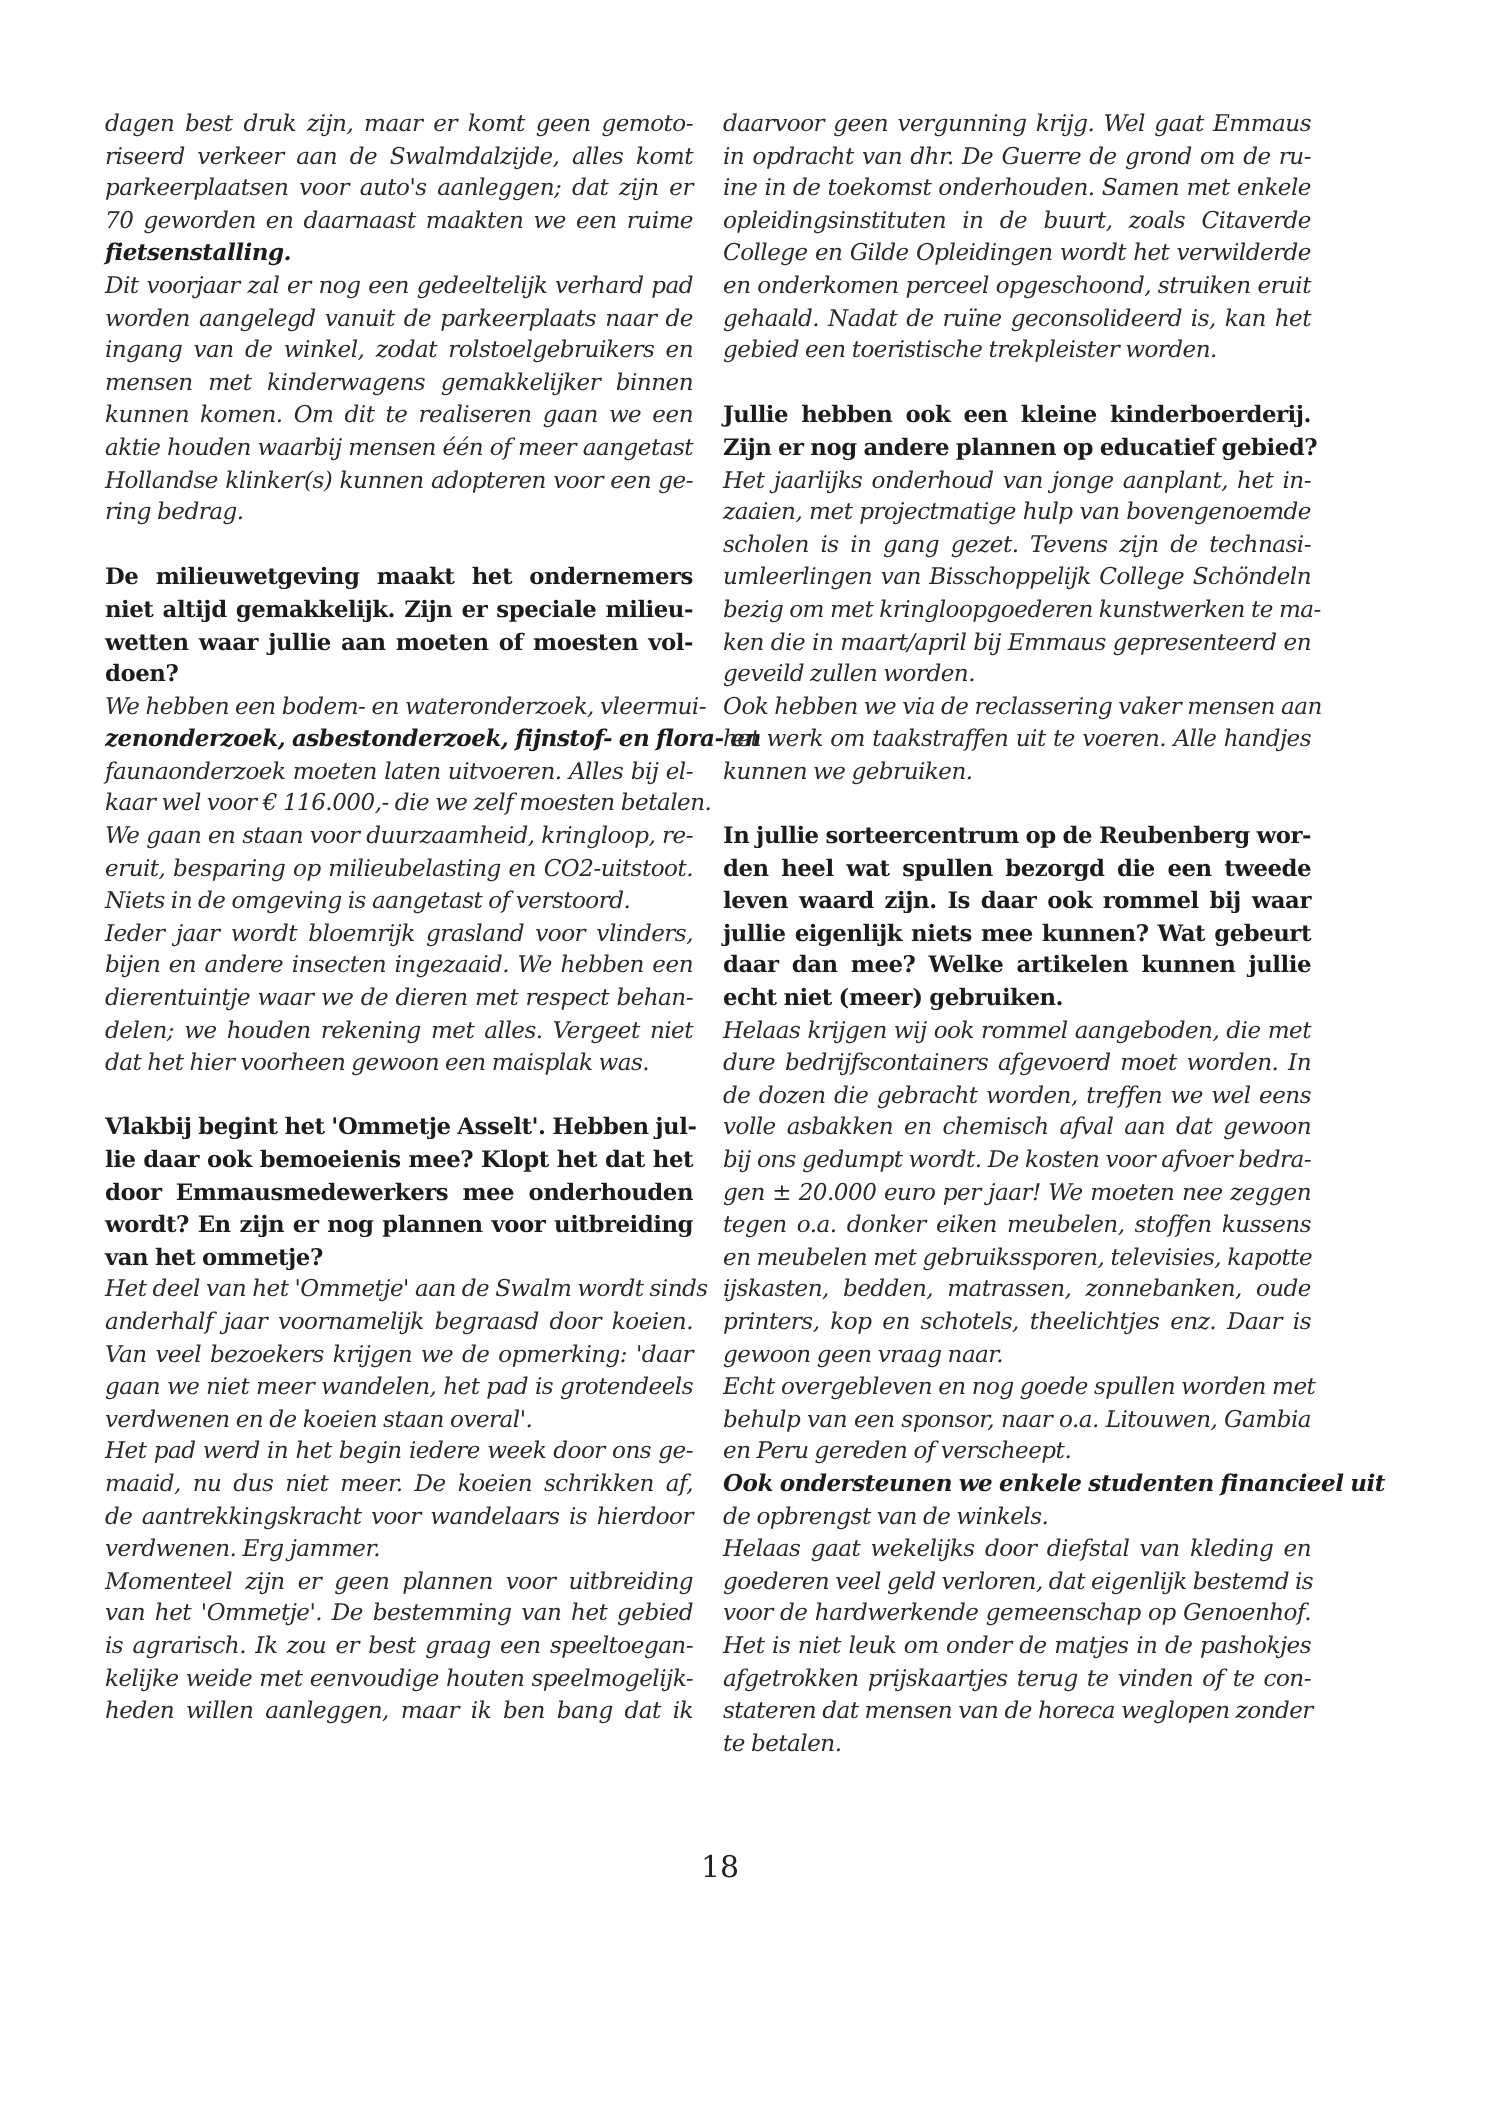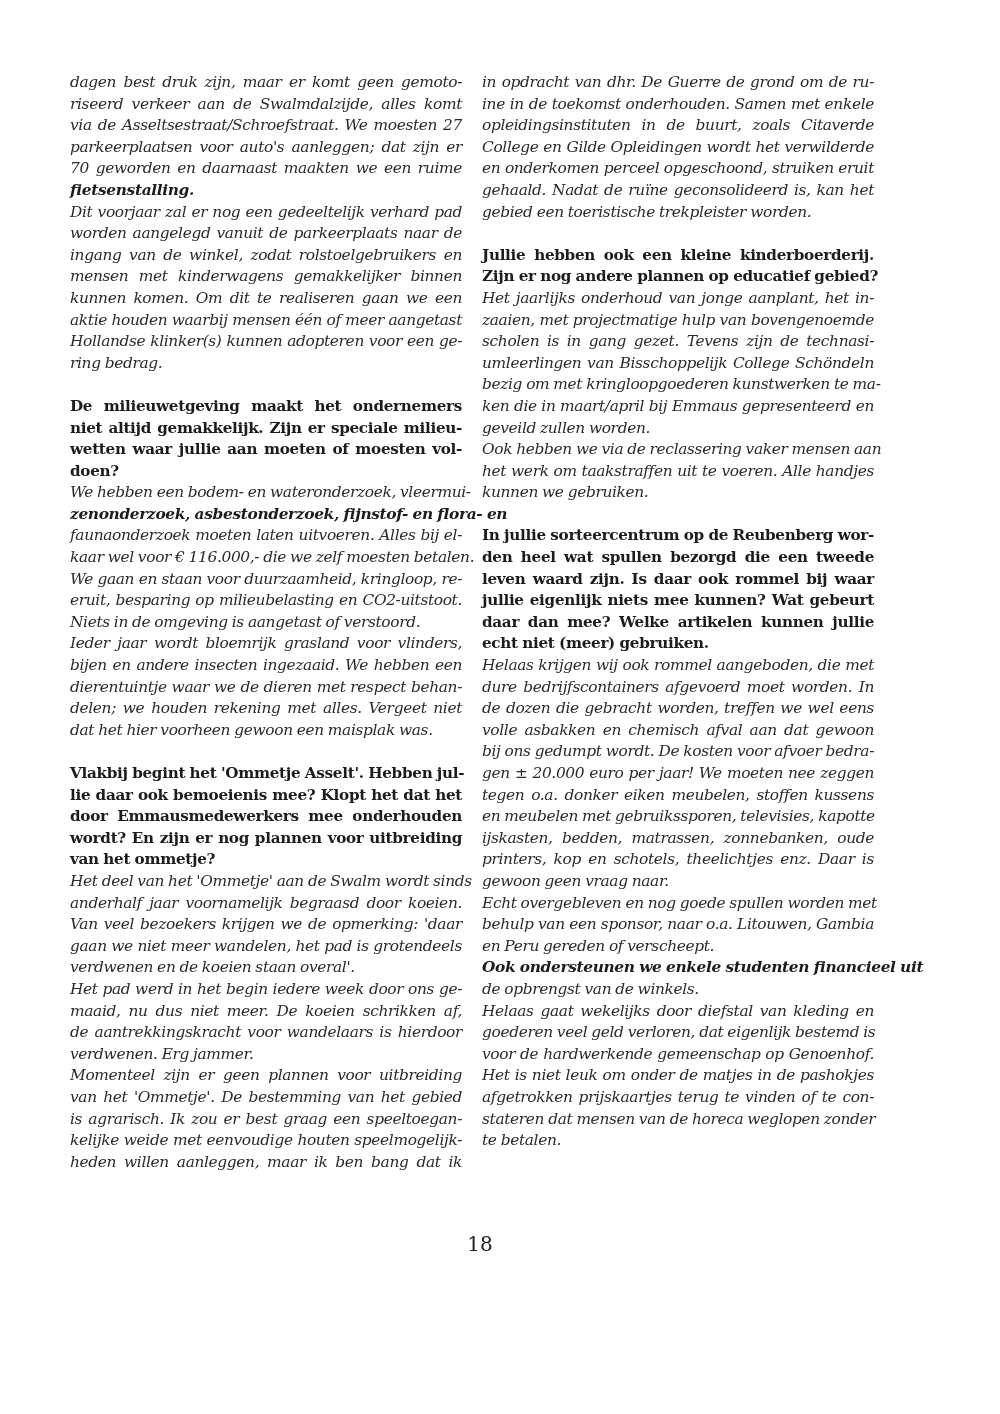--- a/index.html
+++ b/index.html
@@ -40,21 +40,20 @@
 </style>
 </head>
 <body>
 
 <div class="page">
 
   <div class="col col-left">
     <div>
       <span class="line">dagen best druk zijn, maar er komt geen gemoto-</span>
       <span class="line">riseerd verkeer aan de Swalmdalzijde, alles komt</span>
-      <span class="line">via de Asseltsestraat/Schroefstraat. We moesten 27</span>
       <span class="line">parkeerplaatsen voor auto's aanleggen; dat zijn er</span>
       <span class="line">70 geworden en daarnaast maakten we een ruime</span>
       <span class="line b last">fietsenstalling.</span>
       <span class="line">Dit voorjaar zal er nog een gedeeltelijk verhard pad</span>
       <span class="line">worden aangelegd vanuit de parkeerplaats naar de</span>
       <span class="line">ingang van de winkel, zodat rolstoelgebruikers en</span>
       <span class="line">mensen met kinderwagens gemakkelijker binnen</span>
       <span class="line">kunnen komen. Om dit te realiseren gaan we een</span>
       <span class="line">aktie houden waarbij mensen één of meer aangetast</span>
       <span class="line">Hollandse klinker(s) kunnen adopteren voor een ge-</span>
@@ -98,20 +97,21 @@
       <span class="line">Momenteel zijn er geen plannen voor uitbreiding</span>
       <span class="line">van het 'Ommetje'. De bestemming van het gebied</span>
       <span class="line">is agrarisch. Ik zou er best graag een speeltoegan-</span>
       <span class="line">kelijke weide met eenvoudige houten speelmogelijk-</span>
       <span class="line">heden willen aanleggen, maar ik ben bang dat ik</span>
     </div>
   </div>
 
   <div class="col col-right">
     <div>
+      <span class="line">daarvoor geen vergunning krijg. Wel gaat Emmaus</span>
       <span class="line">in opdracht van dhr. De Guerre de grond om de ru-</span>
       <span class="line">ine in de toekomst onderhouden. Samen met enkele</span>
       <span class="line">opleidingsinstituten in de buurt, zoals Citaverde</span>
       <span class="line">College en Gilde Opleidingen wordt het verwilderde</span>
       <span class="line">en onderkomen perceel opgeschoond, struiken eruit</span>
       <span class="line">gehaald. Nadat de ruïne geconsolideerd is, kan het</span>
       <span class="line last">gebied een toeristische trekpleister worden.</span>
     </div>
     <span class="gap"></span>
     <div>

